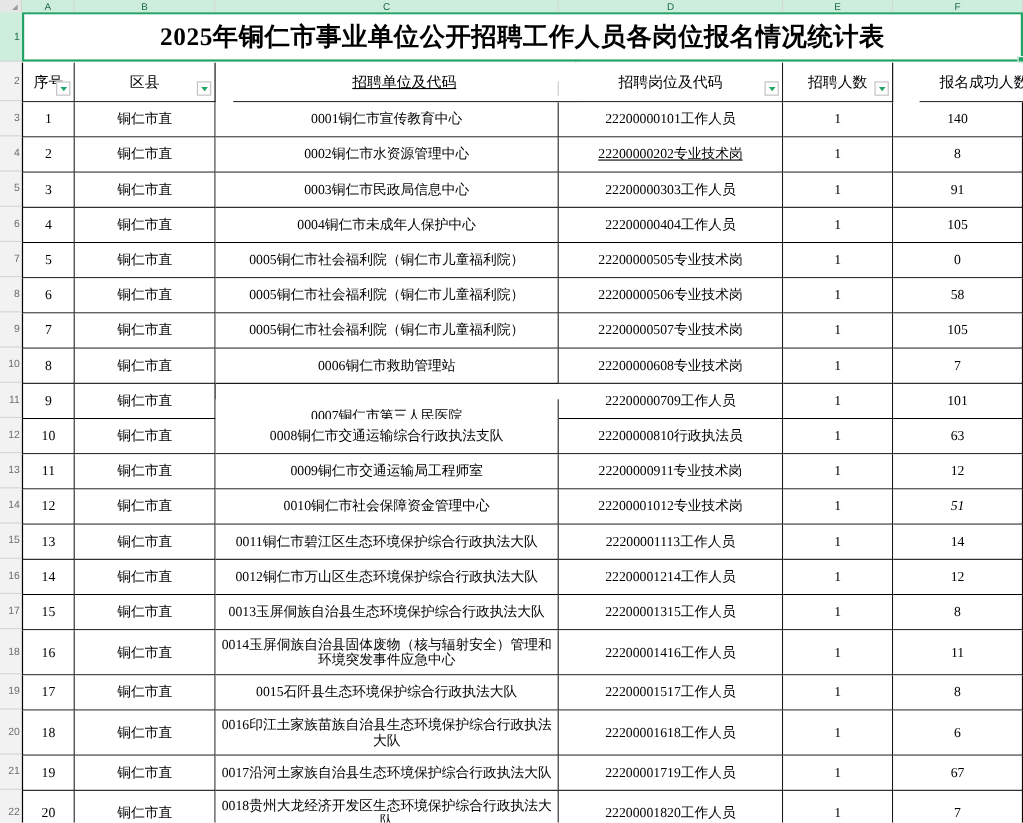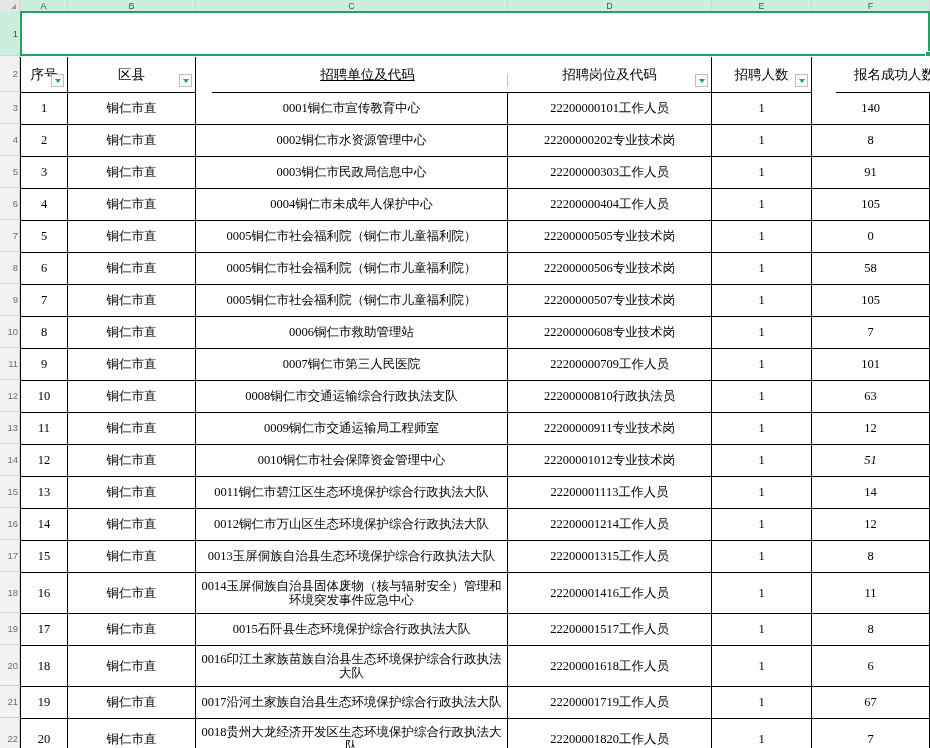--- a/index.html
+++ b/index.html
@@ -192,20 +192,21 @@
         <div class="rowhead" style="top: 561px; height: 41px;">18</div>
         <div class="rowhead" style="top: 602px; height: 32px;">19</div>
         <div class="rowhead" style="top: 634px; height: 41px;">20</div>
         <div class="rowhead" style="top: 675px; height: 32px;">21</div>
         <div class="rowhead" style="top: 707px; height: 41px;">22</div>
       </div>
   </div>
 
   <div class="grid">
 
+    <div class="title-cell">2025年铜仁市事业单位公开招聘工作人员各岗位报名情况统计表</div>
     <div class="title-sel">
       <div class="fill-handle"></div>
     </div>
 
     <div id="header-row">
         <div class="hdr first" style="left: 0px; width: 48px;">
           <span class="hdr-label">序号</span>
           <div class="filter-btn" style="right: 3px; top: 17px;"></div>
         </div>
         <div class="hdr" style="left: 48px; width: 128px;">
@@ -232,21 +233,21 @@
     <div id="body-rows">
         <div class="cell left-edge" style="left: 0px; width: 48px; top: 82px; height: 32px; white-space: nowrap;">1</div>
         <div class="cell" style="left: 48px; width: 128px; top: 82px; height: 32px; white-space: nowrap;">铜仁市直</div>
         <div class="cell" style="left: 176px; width: 312px; top: 82px; height: 32px; white-space: normal;">0001铜仁市宣传教育中心</div>
         <div class="cell" style="left: 488px; width: 204px; top: 82px; height: 32px; white-space: nowrap;">22200000101工作人员</div>
         <div class="cell" style="left: 692px; width: 100px; top: 82px; height: 32px; white-space: nowrap;">1</div>
         <div class="cell" style="left: 792px; width: 118px; top: 82px; height: 32px; white-space: nowrap;">140</div>
         <div class="cell left-edge" style="left: 0px; width: 48px; top: 114px; height: 32px; white-space: nowrap;">2</div>
         <div class="cell" style="left: 48px; width: 128px; top: 114px; height: 32px; white-space: nowrap;">铜仁市直</div>
         <div class="cell" style="left: 176px; width: 312px; top: 114px; height: 32px; white-space: normal;">0002铜仁市水资源管理中心</div>
-        <div class="cell" style="left: 488px; width: 204px; top: 114px; height: 32px; white-space: nowrap;">22200000202专业技术岗</div>
+        <div class="cell" style="left: 488px; width: 204px; top: 114px; height: 32px; white-space: nowrap; text-decoration: underline;">22200000202专业技术岗</div>
         <div class="cell" style="left: 692px; width: 100px; top: 114px; height: 32px; white-space: nowrap;">1</div>
         <div class="cell" style="left: 792px; width: 118px; top: 114px; height: 32px; white-space: nowrap;">8</div>
         <div class="cell left-edge" style="left: 0px; width: 48px; top: 146px; height: 32px; white-space: nowrap;">3</div>
         <div class="cell" style="left: 48px; width: 128px; top: 146px; height: 32px; white-space: nowrap;">铜仁市直</div>
         <div class="cell" style="left: 176px; width: 312px; top: 146px; height: 32px; white-space: normal;">0003铜仁市民政局信息中心</div>
         <div class="cell" style="left: 488px; width: 204px; top: 146px; height: 32px; white-space: nowrap;">22200000303工作人员</div>
         <div class="cell" style="left: 692px; width: 100px; top: 146px; height: 32px; white-space: nowrap;">1</div>
         <div class="cell" style="left: 792px; width: 118px; top: 146px; height: 32px; white-space: nowrap;">91</div>
         <div class="cell left-edge" style="left: 0px; width: 48px; top: 178px; height: 32px; white-space: nowrap;">4</div>
         <div class="cell" style="left: 48px; width: 128px; top: 178px; height: 32px; white-space: nowrap;">铜仁市直</div>
@@ -273,21 +274,21 @@
         <div class="cell" style="left: 692px; width: 100px; top: 274px; height: 32px; white-space: nowrap;">1</div>
         <div class="cell" style="left: 792px; width: 118px; top: 274px; height: 32px; white-space: nowrap;">105</div>
         <div class="cell left-edge" style="left: 0px; width: 48px; top: 306px; height: 32px; white-space: nowrap;">8</div>
         <div class="cell" style="left: 48px; width: 128px; top: 306px; height: 32px; white-space: nowrap;">铜仁市直</div>
         <div class="cell" style="left: 176px; width: 312px; top: 306px; height: 32px; white-space: normal;">0006铜仁市救助管理站</div>
         <div class="cell" style="left: 488px; width: 204px; top: 306px; height: 32px; white-space: nowrap;">22200000608专业技术岗</div>
         <div class="cell" style="left: 692px; width: 100px; top: 306px; height: 32px; white-space: nowrap;">1</div>
         <div class="cell" style="left: 792px; width: 118px; top: 306px; height: 32px; white-space: nowrap;">7</div>
         <div class="cell left-edge" style="left: 0px; width: 48px; top: 338px; height: 32px; white-space: nowrap;">9</div>
         <div class="cell" style="left: 48px; width: 128px; top: 338px; height: 32px; white-space: nowrap;">铜仁市直</div>
-        <div class="cell" style="left: 176px; width: 312px; top: 338px; height: 32px; white-space: normal;">0007铜仁市第三人民医院</div>
+        <div class="cell" style="left: 176px; width: 312px; top: 352px; height: 32px; white-space: normal;">0007铜仁市第三人民医院</div>
         <div class="cell" style="left: 488px; width: 204px; top: 338px; height: 32px; white-space: nowrap;">22200000709工作人员</div>
         <div class="cell" style="left: 692px; width: 100px; top: 338px; height: 32px; white-space: nowrap;">1</div>
         <div class="cell" style="left: 792px; width: 118px; top: 338px; height: 32px; white-space: nowrap;">101</div>
         <div class="cell left-edge" style="left: 0px; width: 48px; top: 370px; height: 32px; white-space: nowrap;">10</div>
         <div class="cell" style="left: 48px; width: 128px; top: 370px; height: 32px; white-space: nowrap;">铜仁市直</div>
         <div class="cell" style="left: 176px; width: 312px; top: 370px; height: 32px; white-space: normal;">0008铜仁市交通运输综合行政执法支队</div>
         <div class="cell" style="left: 488px; width: 204px; top: 370px; height: 32px; white-space: nowrap;">22200000810行政执法员</div>
         <div class="cell" style="left: 692px; width: 100px; top: 370px; height: 32px; white-space: nowrap;">1</div>
         <div class="cell" style="left: 792px; width: 118px; top: 370px; height: 32px; white-space: nowrap;">63</div>
         <div class="cell left-edge" style="left: 0px; width: 48px; top: 402px; height: 32px; white-space: nowrap;">11</div>

